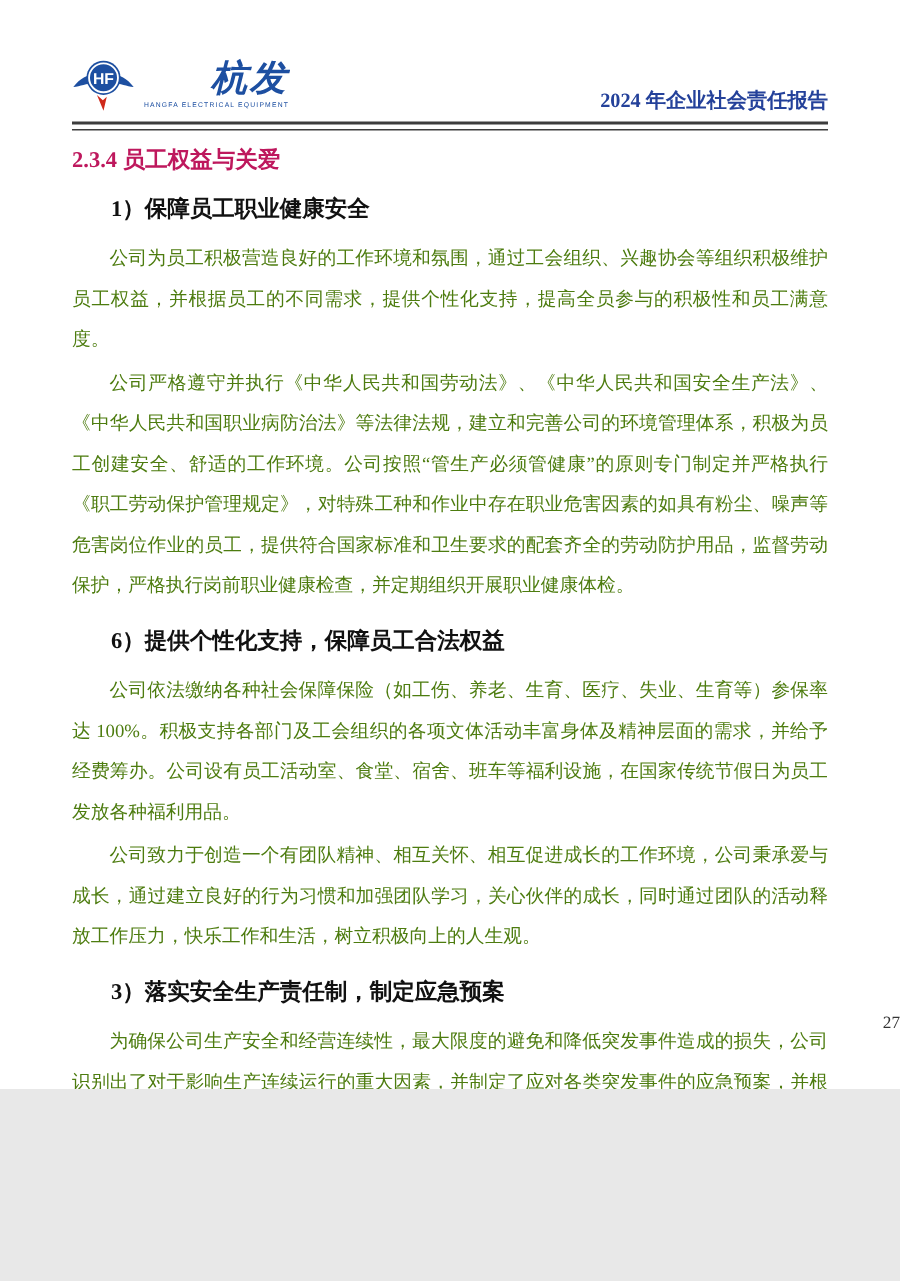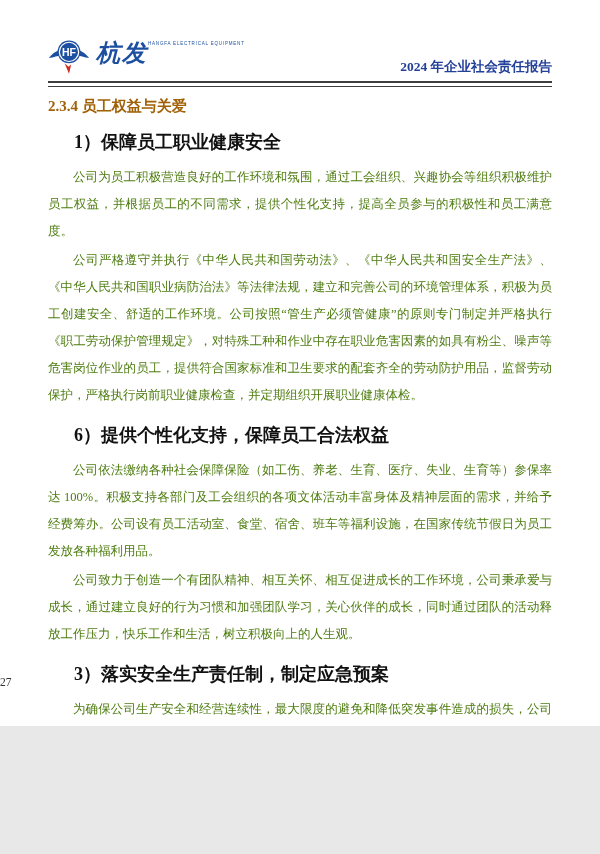--- a/index.html
+++ b/index.html
@@ -16,21 +16,21 @@
   }
   
   .hdr{
     display:flex;
     justify-content:space-between;
     align-items:flex-end;
     height:44px;
   }
   .logo{display:flex;align-items:flex-start;gap:6px;}
   .logo-emblem{width:42px;height:40px;flex:0 0 auto;}
-  .logo-textwrap{display:flex;flex-direction:row;justify-content:flex-end;padding-top:2px;}
+  .logo-textwrap{display:flex;flex-direction:column;justify-content:flex-end;padding-top:2px;align-items:flex-end;}
   .logo-brand{
     font-family:"Liberation Serif", serif;
     font-weight:bold;font-style:italic;
     font-size:24px;line-height:26px;
     color:#1d4fa1;letter-spacing:2px;
   }
   .logo-caption{
     font-family:"Liberation Sans", sans-serif;
     font-size:4.5px;letter-spacing:.8px;
     color:#1d4fa1;margin-top:1px;white-space:nowrap;
@@ -45,41 +45,41 @@
   }
   .hdr-rule{
     margin-top:3px;
     height:3px;
     border-top:2.5px solid #3d3d3d;
     border-bottom:1.2px solid #3d3d3d;
   }
   
   .doc{margin-top:10px;}
   .sec-title{
-    font-size:15px;font-weight:bold;color:#a16207;
+    font-size:15px;font-weight:bold;color:#be185d;
     margin:6px 0 14px 0;
   }
   .sub-h{
-    font-size:18px;font-weight:bold;color:#111;
+    font-size:15px;font-weight:bold;color:#111;
     margin:14px 0 10px 0;
     padding-left:26px;
   }
   .para{
     font-size:12.5px;
     line-height:27px;
     text-align:justify;
     text-indent:2em;
     margin:0 0 2px 0;
     color:#4d7c0f;
   }
   
   .footer{
     position:absolute;
-    left:0;right:12px;bottom:38px;
-    text-align:left;
+    left:0;right:0;bottom:38px;
+    text-align:right;
     font-size:11.5px;color:#333;
     font-family:"Liberation Serif", serif;
   }
 </style>
 </head>
 <body>
 
 <div class="page">
 
   <div class="hdr">

